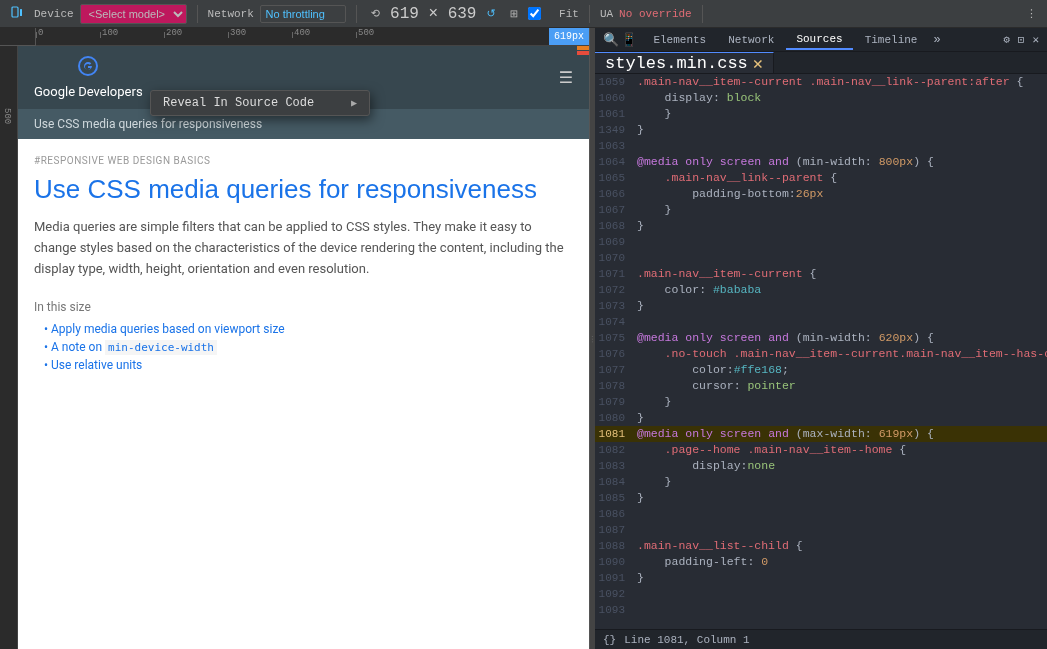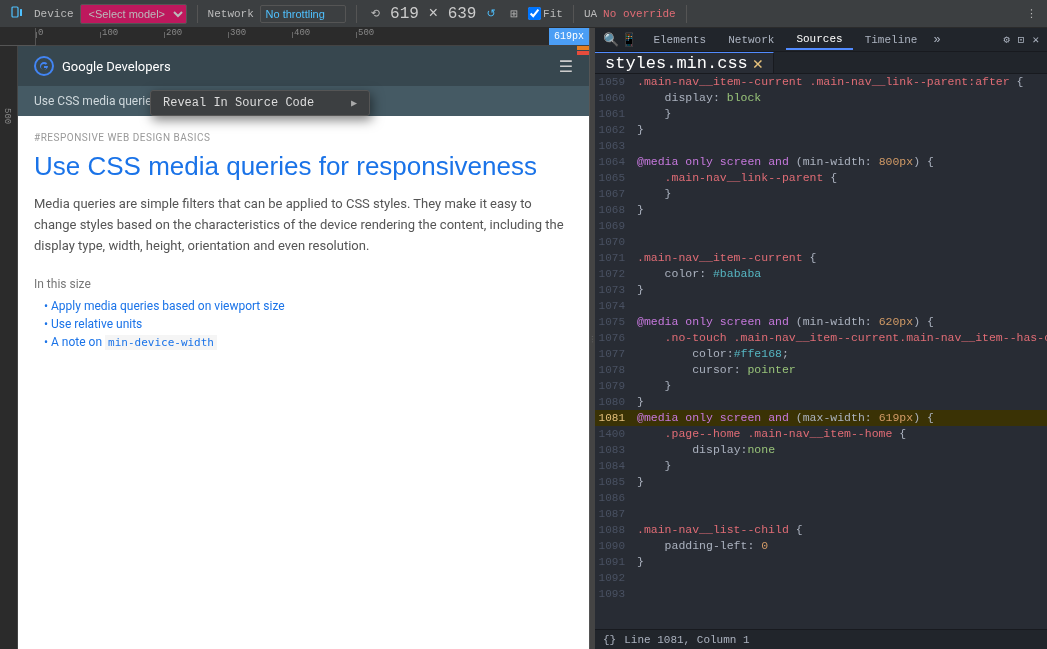--- a/index.html
+++ b/index.html
@@ -33,21 +33,21 @@
     }
     .device-select {
       background: #be185d;
       border: 1px solid #555;
       color: #bbb;
       font-size: 11px;
       padding: 2px 4px;
       border-radius: 2px;
     }
     .toolbar-label { color: #bbb; font-size: 11px; }
-    .toolbar-checkbox-label { color: #bbb; font-size: 11px; display: flex; align-items: flex-end; gap: 2px; }
+    .toolbar-checkbox-label { color: #bbb; font-size: 11px; display: flex; align-items: flex-end; gap: 18px; }
     .no-override { color: #e06c75; font-size: 11px; }
     .throttle-select {
       background: #3c3f41;
       border: 1px solid #555;
       color: #4fc1ff;
       font-size: 11px;
       padding: 2px 20px 2px 4px;
       border-radius: 2px;
       text-align: right;
       -webkit-appearance: none;
@@ -152,20 +152,21 @@
       padding: 10px 16px;
       display: flex;
       align-items: center;
       justify-content: space-between;
     }
     .webpage-logo {
       display: flex;
       align-items: center;
       gap: 8px;
       font-size: 13px;
+      flex-direction: column;
     }
     .google-g {
       width: 20px;
       height: 20px;
     }
     .menu-icon { color: #ccc; font-size: 16px; }
     .webpage-body { padding: 16px; }
     .breadcrumb-text { font-size: 10px; color: #999; text-transform: uppercase; letter-spacing: 0.5px; margin-bottom: 8px; }
     .article-title { font-size: 26px; color: #1a73e8; font-family: Arial, sans-serif; line-height: 1.2; margin-bottom: 12px; font-weight: 400; }
     .article-body { font-size: 13px; color: #555; line-height: 1.6; margin-bottom: 20px; }
@@ -438,22 +439,22 @@
           <div style="background:#455a64;padding:8px 16px;font-size:12px;color:#cfd8dc;">
             <span>Use CSS media queries for responsiveness</span>
           </div>
 
           <div class="webpage-body">
             <div class="breadcrumb-text">#RESPONSIVE WEB DESIGN BASICS</div>
             <div class="article-title">Use CSS media queries for responsiveness</div>
             <div class="article-body">Media queries are simple filters that can be applied to CSS styles. They make it easy to change styles based on the characteristics of the device rendering the content, including the display type, width, height, orientation and even resolution.</div>
             <div class="in-guide">In this size</div>
             <a class="guide-link" href="#">Apply media queries based on viewport size</a>
+            <a class="guide-link" href="#">A note on <span class="code-inline">min-device-width</span></a>
             <a class="guide-link" href="#">Use relative units</a>
-            <a class="guide-link" href="#">A note on <span class="code-inline">min-device-width</span></a>
           </div>
         </div>
       </div>
     </div>
 
     <div class="colored-bars">
       <div class="bar-orange"></div>
       <div class="bar-red"></div>
     </div>
 
@@ -507,34 +508,38 @@
       </div>
       <div class="code-line">
         <span class="line-num">1060</span>
         <span class="code-content">&nbsp;&nbsp;&nbsp;&nbsp;<span class="c-property">display</span>: <span class="c-value">block</span></span>
       </div>
       <div class="code-line">
         <span class="line-num">1061</span>
         <span class="code-content">&nbsp;&nbsp;&nbsp;&nbsp;<span class="c-bracket">}</span></span>
       </div>
       <div class="code-line">
-        <span class="line-num">1062</span>
+        <span class="line-num">1349</span>
         <span class="code-content"><span class="c-bracket">}</span></span>
       </div>
       <div class="code-line">
         <span class="line-num">1063</span>
         <span class="code-content"></span>
       </div>
       <div class="code-line">
         <span class="line-num">1064</span>
         <span class="code-content"><span class="c-media">@media</span> <span class="c-keyword">only screen</span> <span class="c-keyword">and</span> (<span class="c-property">min-width</span>: <span class="c-number">800px</span>) <span class="c-bracket">{</span></span>
       </div>
       <div class="code-line">
         <span class="line-num">1065</span>
         <span class="code-content">&nbsp;&nbsp;&nbsp;&nbsp;<span class="c-selector">.main-nav__link--parent</span> <span class="c-bracket">{</span></span>
+      </div>
+      <div class="code-line">
+        <span class="line-num">1066</span>
+        <span class="code-content">&nbsp;&nbsp;&nbsp;&nbsp;&nbsp;&nbsp;&nbsp;&nbsp;<span class="c-property">padding-bottom</span>:<span class="c-number">26px</span></span>
       </div>
       <div class="code-line">
         <span class="line-num">1067</span>
         <span class="code-content">&nbsp;&nbsp;&nbsp;&nbsp;<span class="c-bracket">}</span></span>
       </div>
       <div class="code-line">
         <span class="line-num">1068</span>
         <span class="code-content"><span class="c-bracket">}</span></span>
       </div>
       <div class="code-line">
@@ -583,21 +588,21 @@
       </div>
       <div class="code-line">
         <span class="line-num">1080</span>
         <span class="code-content"><span class="c-bracket">}</span></span>
       </div>
       <div class="code-line highlighted">
         <span class="line-num" style="color:#e5c07b;">1081</span>
         <span class="code-content"><span class="c-media">@media</span> <span class="c-keyword">only screen</span> <span class="c-keyword">and</span> (<span class="c-property">max-width</span>: <span class="c-number">619px</span>) <span class="c-bracket">{</span></span>
       </div>
       <div class="code-line">
-        <span class="line-num">1400</span>
+        <span class="line-num">1082</span>
         <span class="code-content">&nbsp;&nbsp;&nbsp;&nbsp;<span class="c-selector">.page--home .main-nav__item--home</span> <span class="c-bracket">{</span></span>
       </div>
       <div class="code-line">
         <span class="line-num">1083</span>
         <span class="code-content">&nbsp;&nbsp;&nbsp;&nbsp;&nbsp;&nbsp;&nbsp;&nbsp;<span class="c-property">display</span>:<span class="c-value">none</span></span>
       </div>
       <div class="code-line">
         <span class="line-num">1084</span>
         <span class="code-content">&nbsp;&nbsp;&nbsp;&nbsp;<span class="c-bracket">}</span></span>
       </div>

